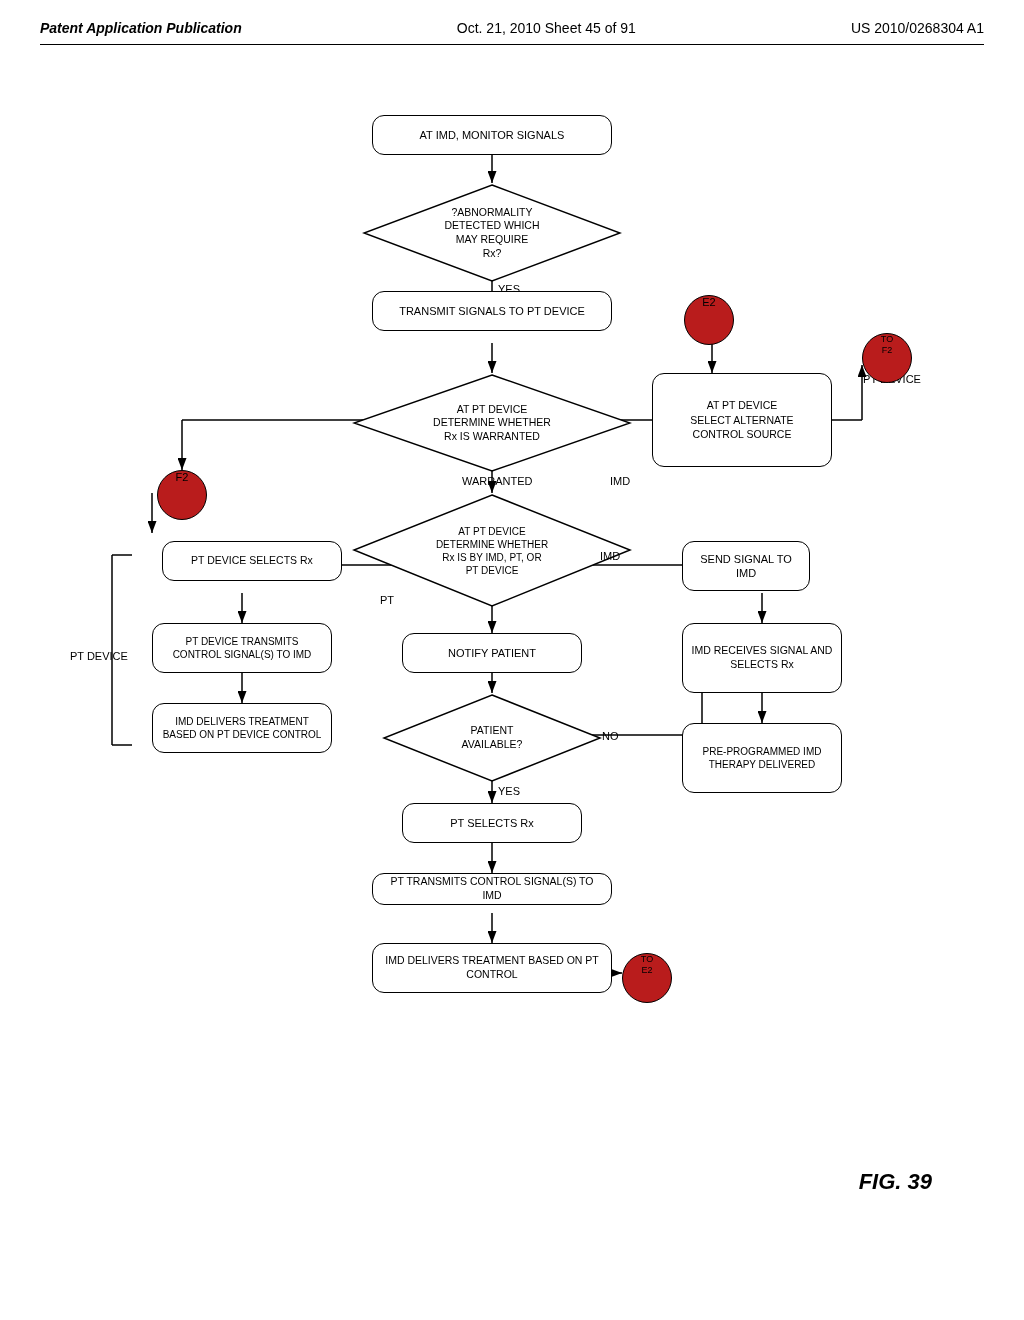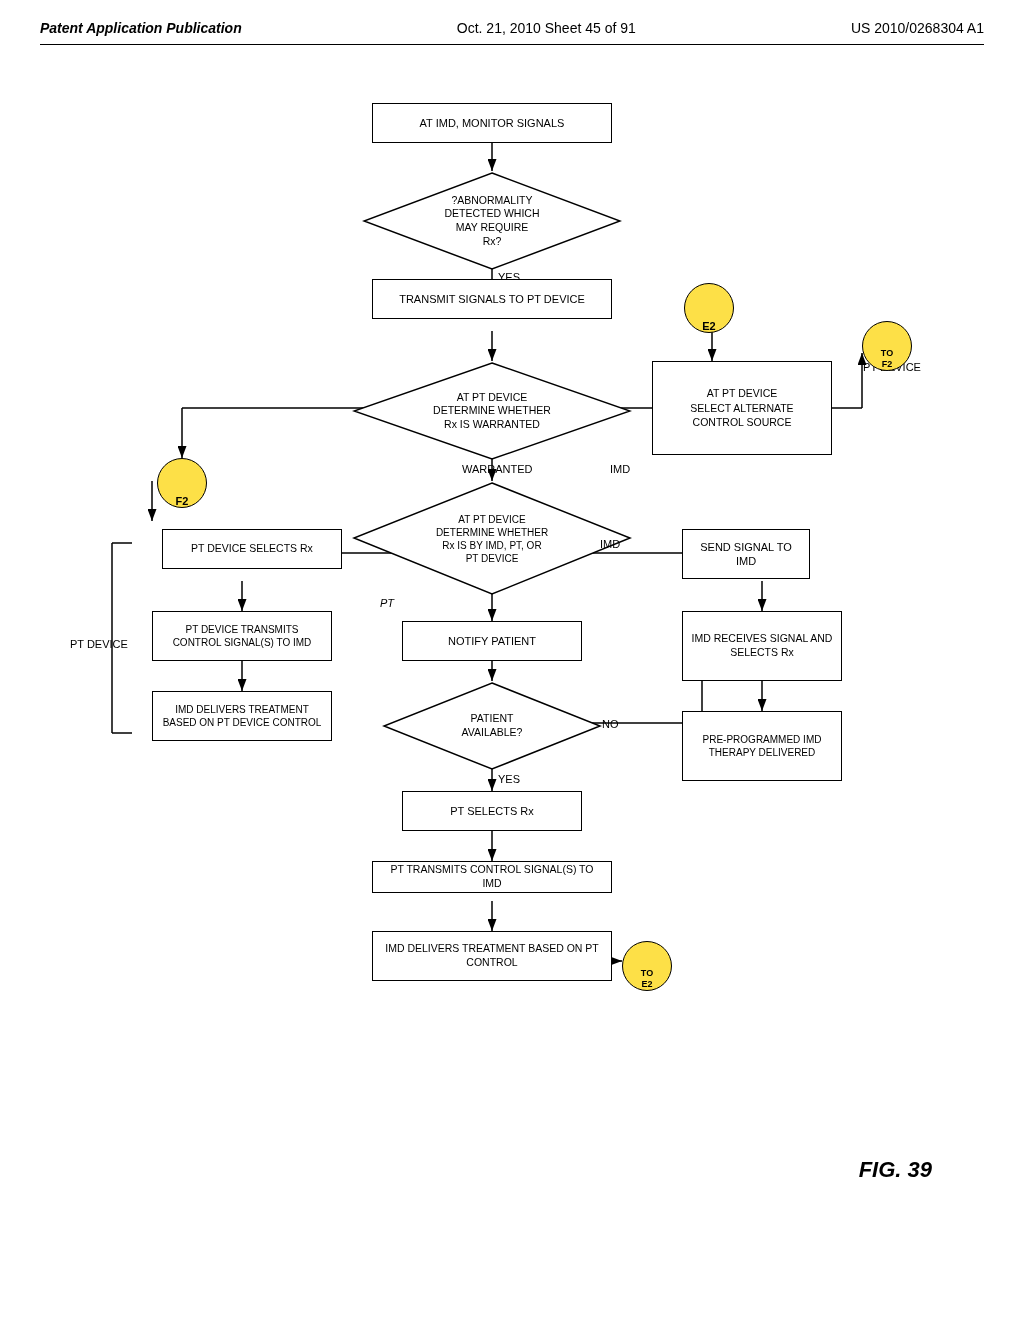--- a/index.html
+++ b/index.html
@@ -19,21 +19,21 @@
       position: relative;
       padding: 20px 40px;
     }
 
     .header {
       display: flex;
       justify-content: space-between;
       align-items: center;
       border-bottom: 1px solid #000;
       padding-bottom: 8px;
-      margin-bottom: 18px;
+      margin-bottom: 30px;
     }
 
     .header-left {
       font-size: 14px;
       font-weight: bold;
       font-style: italic;
     }
 
     .header-center {
       font-size: 14px;
@@ -60,21 +60,21 @@
       align-items: center;
       justify-content: center;
       text-align: center;
       font-size: 11px;
       font-weight: normal;
       line-height: 1.3;
       padding: 6px 8px;
     }
 
     .box-rect {
-      border-radius: 0;
+      border-radius: 12px;
     }
 
     .box-diamond {
       background: transparent;
       border: none;
       position: absolute;
     }
 
     .diamond-shape {
       width: 100%;
@@ -94,26 +94,26 @@
       font-size: 10.5px;
       line-height: 1.3;
       z-index: 2;
       padding: 20px 15px;
     }
 
     .circle-connector {
       position: absolute;
       border: 1.5px solid #000;
       border-radius: 50%;
-      background: #fde047;
+      background: #b91c1c;
       display: flex;
-      align-items: flex-end;
+      align-items: flex-start;
       justify-content: center;
       font-size: 11px;
-      font-weight: bold;
+      font-weight: normal;
     }
 
     
     .arrows-svg {
       position: absolute;
       top: 0; left: 0;
       width: 100%;
       height: 100%;
       pointer-events: none;
     }
@@ -273,21 +273,21 @@
 
     <div class="box box-diamond" style="left:290px; top:418px; width:280px; height:115px;">
       <svg class="diamond-shape" viewBox="0 0 280 115" xmlns="http://www.w3.org/2000/svg">
         <polygon points="140,2 278,57 140,113 2,57" fill="white" stroke="black" stroke-width="1.5"></polygon>
       </svg>
       <div class="diamond-text" style="font-size:10px;">
         AT PT DEVICE<br>DETERMINE WHETHER<br>Rx IS BY IMD, PT, OR<br>PT DEVICE
       </div>
     </div>
 
-    <div class="label-text" style="left:318px; top:534px;font-style:italic;">PT</div>
+    <div class="label-text" style="left:318px; top:519px;">PT</div>
 
     <div class="label-text" style="left:538px; top:475px;">IMD</div>
 
     <div class="box box-rect" style="left:100px; top:466px; width:180px; height:40px;">
       <span style="font-size:10.5px;">PT DEVICE  SELECTS Rx</span>
     </div>
 
     <div class="box box-rect" style="left:90px; top:548px; width:180px; height:50px;">
       <span style="font-size:10px; line-height:1.3;">PT DEVICE TRANSMITS
 CONTROL SIGNAL(S) TO IMD</span>

